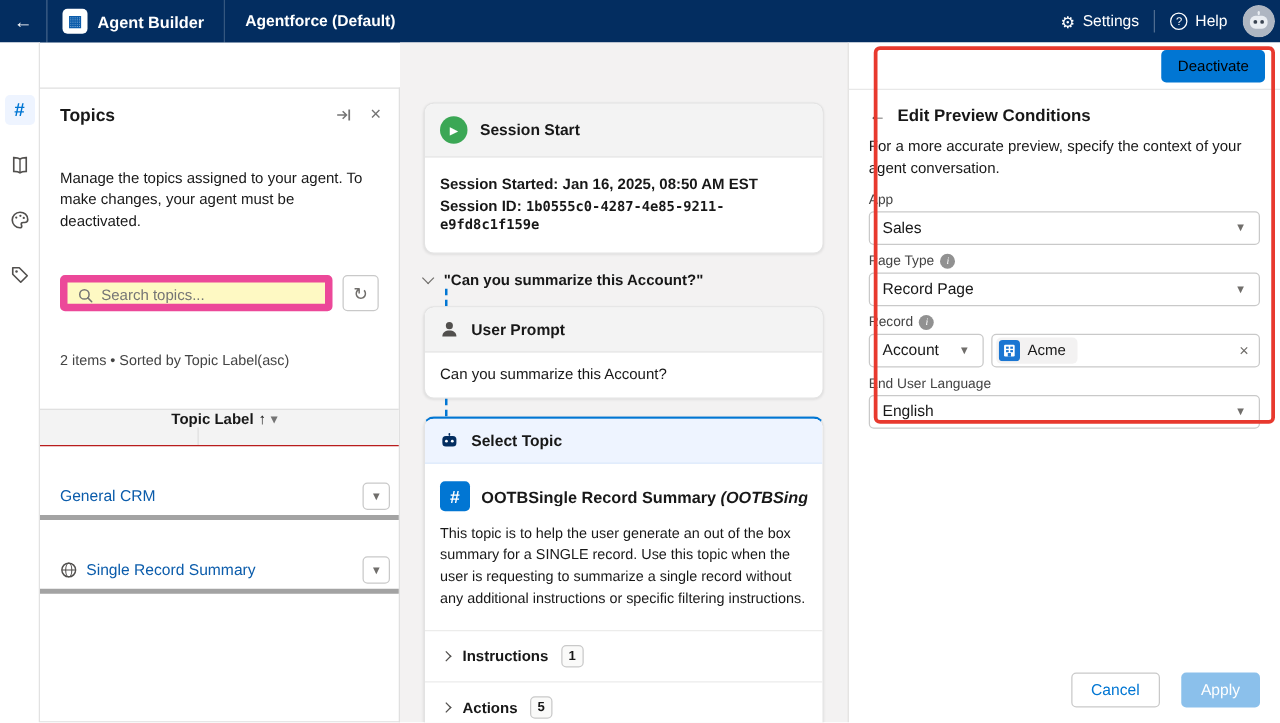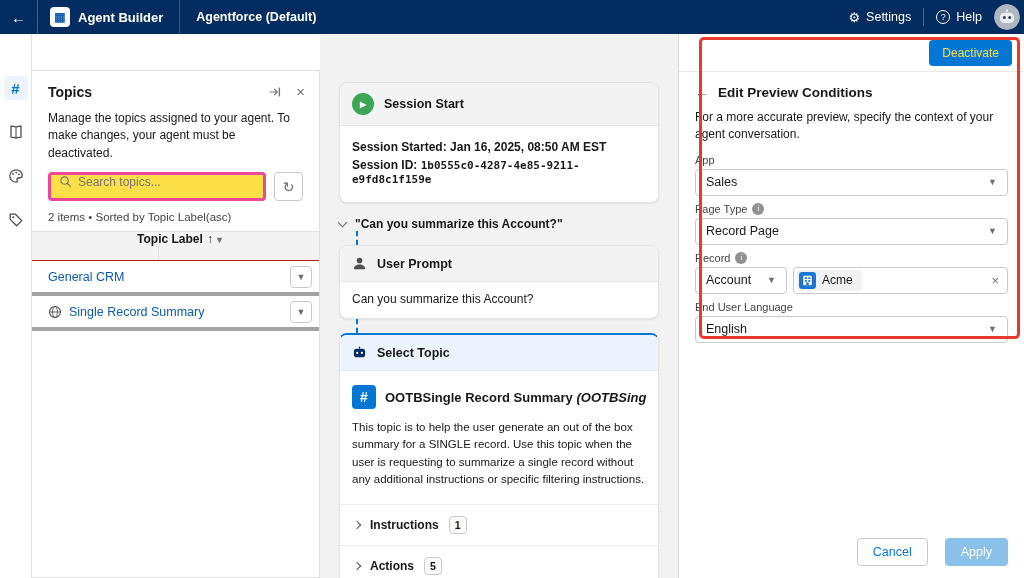--- a/index.html
+++ b/index.html
@@ -27,30 +27,30 @@
   .main { display:flex; height:544px; }
 
   .rail { width:32px; background:#fff; border-right:1px solid #e2e2e2; display:flex; flex-direction:column;
           align-items:center; padding-top:42px; gap:20px; flex:none; }
   .rail-item { width:24px; height:24px; display:flex; align-items:center; justify-content:center; cursor:pointer; border-radius:4px; }
   .rail-item.active { background:#eef4ff; }
   .hash-glyph { color:#0176d3; font-weight:bold; font-size:15px; }
 
   
   .topics { width:288px; flex:none; background:#fff; border:1px solid #e0e0e0; border-left:none; margin-top:36px;
-            display:flex; flex-direction:column; }
+            display:flex; flex-direction:column;gap:24px; }
   .topics-head { display:flex; align-items:center; padding:12px 14px 10px 16px; }
   .topics-title { font-size:14px; font-weight:bold; }
   .topics-head-icons { margin-left:auto; display:flex; align-items:center; gap:14px; }
   .head-icon-btn { background:none; border:none; cursor:pointer; color:#747474; display:flex; align-items:center; }
   .close-x { font-size:15px; color:#747474; }
   .topics-desc { padding:0 16px; font-size:12px; line-height:1.45; }
   .search-row { display:flex; gap:8px; padding:10px 16px 0; }
-  .search-box { flex:1; height:29px; border:3px solid #ec4899; border-radius:4px; display:flex; align-items:flex-start;
-                padding:0 8px; gap:6px; background:#fde047; }
+  .search-box { flex:1; height:29px; border:6px solid #ec4899; border-radius:4px; display:flex; align-items:flex-end;
+                padding:0 8px; gap:6px; background:#fef9c3; }
   .search-box input { border:none; outline:none; flex:1; font-size:12px; color:#444; background:transparent;
                       font-family:"Liberation Sans",sans-serif; min-width:0; }
   .refresh-btn { width:29px; height:29px; border:1px solid #c9c9c9; border-radius:4px; background:#fff; color:#706e6b;
                  font-size:14px; cursor:pointer; }
   .count-text { padding:10px 16px 8px; font-size:11.5px; color:#444; }
   .table-head { display:flex; align-items:center; background:#f3f3f3; border-top:1px solid #e0e0e0;
                 border-bottom:1px solid #b91c1c; height:30px; font-size:12px; font-weight:bold;flex-direction:column; }
   .th-label { flex:1; padding:0 8px 0 16px; display:flex; align-items:center; gap:4px; cursor:pointer; }
   .th-caret { margin-left:auto; color:#747474; font-size:10px; }
   .th-action { width:36px; height:100%; border-left:1px solid #e0e0e0; }
@@ -96,21 +96,21 @@
              font-size:12px; font-weight:bold; cursor:pointer; }
   .chev-right { width:6px; height:6px; border-top:1.6px solid #514f4d; border-right:1.6px solid #514f4d;
                 transform:rotate(45deg); flex:none; }
   .count-badge { min-width:18px; height:18px; border:1px solid #c9c9c9; border-radius:4px; background:#fafaf9;
                  font-size:10.5px; font-weight:bold; display:flex; align-items:center; justify-content:center; }
 
   
   .preview { width:346px; flex:none; background:#fff; border-left:1px solid #dddbda; display:flex; flex-direction:column; }
   .preview-topbar { height:38px; display:flex; align-items:center; justify-content:flex-end; padding:0 12px;
                     border-bottom:1px solid #e8e8e8; flex:none; }
-  .deactivate-btn { background:#0176d3; color:#fde047; border:none; border-radius:4px; height:26px; padding:0 13px;
+  .deactivate-btn { background:#0176d3; color:#000000; border:none; border-radius:4px; height:26px; padding:0 13px;
                     font-size:12px; cursor:pointer; font-family:"Liberation Sans",sans-serif; }
   .preview-body { padding:12px 16px 0; }
   .preview-title-row { display:flex; align-items:center; gap:9px; font-size:13.5px; font-weight:bold; margin-bottom:9px; }
   .pv-back { color:#514f4d; font-size:14px; cursor:pointer; background:none; border:none; }
   .preview-desc { font-size:12px; line-height:1.45; margin-bottom:10px; }
   .field { margin-bottom:7px; }
   .field-label { font-size:11px; color:#444; margin:2px 0 3px; display:flex; align-items:center; gap:5px; }
   .info-icon { width:12px; height:12px; border-radius:50%; background:#919191; color:#fff; font-size:8px;
                font-family:"Liberation Serif",serif; font-style:italic; display:inline-flex; align-items:center;
                justify-content:center; }

